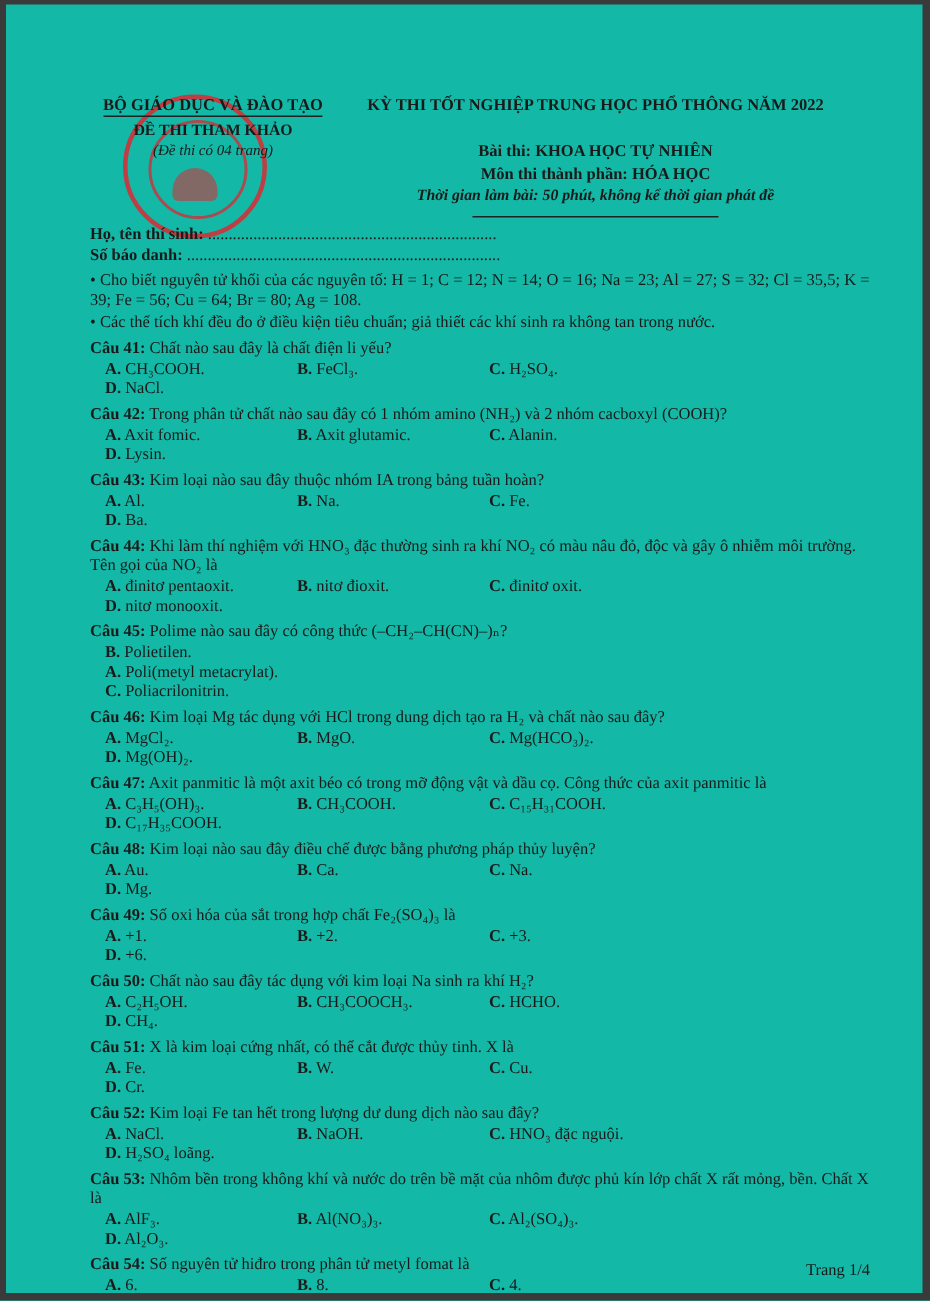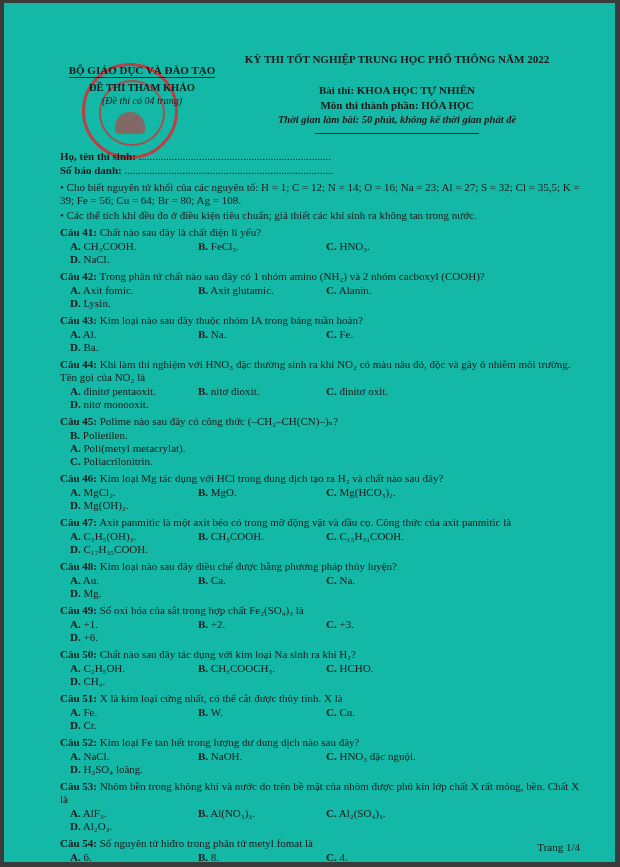--- a/index.html
+++ b/index.html
@@ -20,21 +20,21 @@
     border:2px solid rgba(220,40,50,0.75);
   }
   .stamp::after {
     content:""; position:absolute; left:30px; top:46px; width:30px; height:22px;
     border-radius:15px 15px 4px 4px; background:rgba(220,40,50,0.55);
   }
   .hdr-left { position:absolute; left:58px; top:61px; width:160px; text-align:center; font-size:11px; font-weight:bold; }
   .hdr-left .l1 { display:inline-block; border-bottom:1px solid #222; padding-bottom:1px; }
   .hdr-left .l2 { margin-top:4px; font-weight:bold; font-size:10.5px; }
   .hdr-left .l3 { font-style:italic; font-weight:normal; font-size:10px; margin-top:2px; }
-  .hdr-right { position:absolute; left:228px; top:50px; width:330px; text-align:center; font-size:11px; }
+  .hdr-right { position:absolute; left:228px; top:61px; width:330px; text-align:center; font-size:11px; }
   .hdr-right .t1 { font-weight:bold; }
   .hdr-right .t2 { font-weight:bold; margin-top:19px; }
   .hdr-right .t3 { font-weight:bold; margin-top:3px;text-align:center; }
   .hdr-right .t4 { font-style:italic; margin-top:3px; font-size:10.5px;font-weight:bold; }
   .hdr-right .rule { width:164px; height:1px; background:#222; margin:8px auto 0; }
   .cand { position:absolute; left:56px; font-size:11px; font-weight:bold; }
   .cand .dots { font-weight:normal; letter-spacing:0; }
   .content { position:absolute; left:56px; top:178px; width:520px; font-size:11px; line-height:13px; }
   .note { margin:0 0 2px 0; }
   .q { margin-top:4px; }
@@ -76,21 +76,21 @@
 
   <div class="content">
     <div class="note">• Cho biết nguyên tử khối của các nguyên tố: H = 1; C = 12; N = 14; O = 16; Na = 23; Al = 27; S = 32; Cl = 35,5; K = 39; Fe = 56; Cu = 64; Br = 80; Ag = 108.</div>
     <div class="note">• Các thể tích khí đều đo ở điều kiện tiêu chuẩn; giả thiết các khí sinh ra không tan trong nước.</div>
     <div id="questions">
         <div class="q">
           <div class="stem"><b>Câu 41:</b> <span>Chất nào sau đây là chất điện li yếu?</span></div>
           <div class="opts four">
             <span class="opt"><b>A.</b> <span>CH₃COOH.</span></span>
             <span class="opt"><b>B.</b> <span>FeCl₃.</span></span>
-            <span class="opt"><b>C.</b> <span>HNO₃.</span></span>
+            <span class="opt"><b>C.</b> <span>H₂SO₄.</span></span>
             <span class="opt"><b>D.</b> <span>NaCl.</span></span>
           </div>
         </div>
         <div class="q">
           <div class="stem"><b>Câu 42:</b> <span>Trong phân tử chất nào sau đây có 1 nhóm amino (NH₂) và 2 nhóm cacboxyl (COOH)?</span></div>
           <div class="opts four">
             <span class="opt"><b>A.</b> <span>Axit fomic.</span></span>
             <span class="opt"><b>B.</b> <span>Axit glutamic.</span></span>
             <span class="opt"><b>C.</b> <span>Alanin.</span></span>
             <span class="opt"><b>D.</b> <span>Lysin.</span></span>

